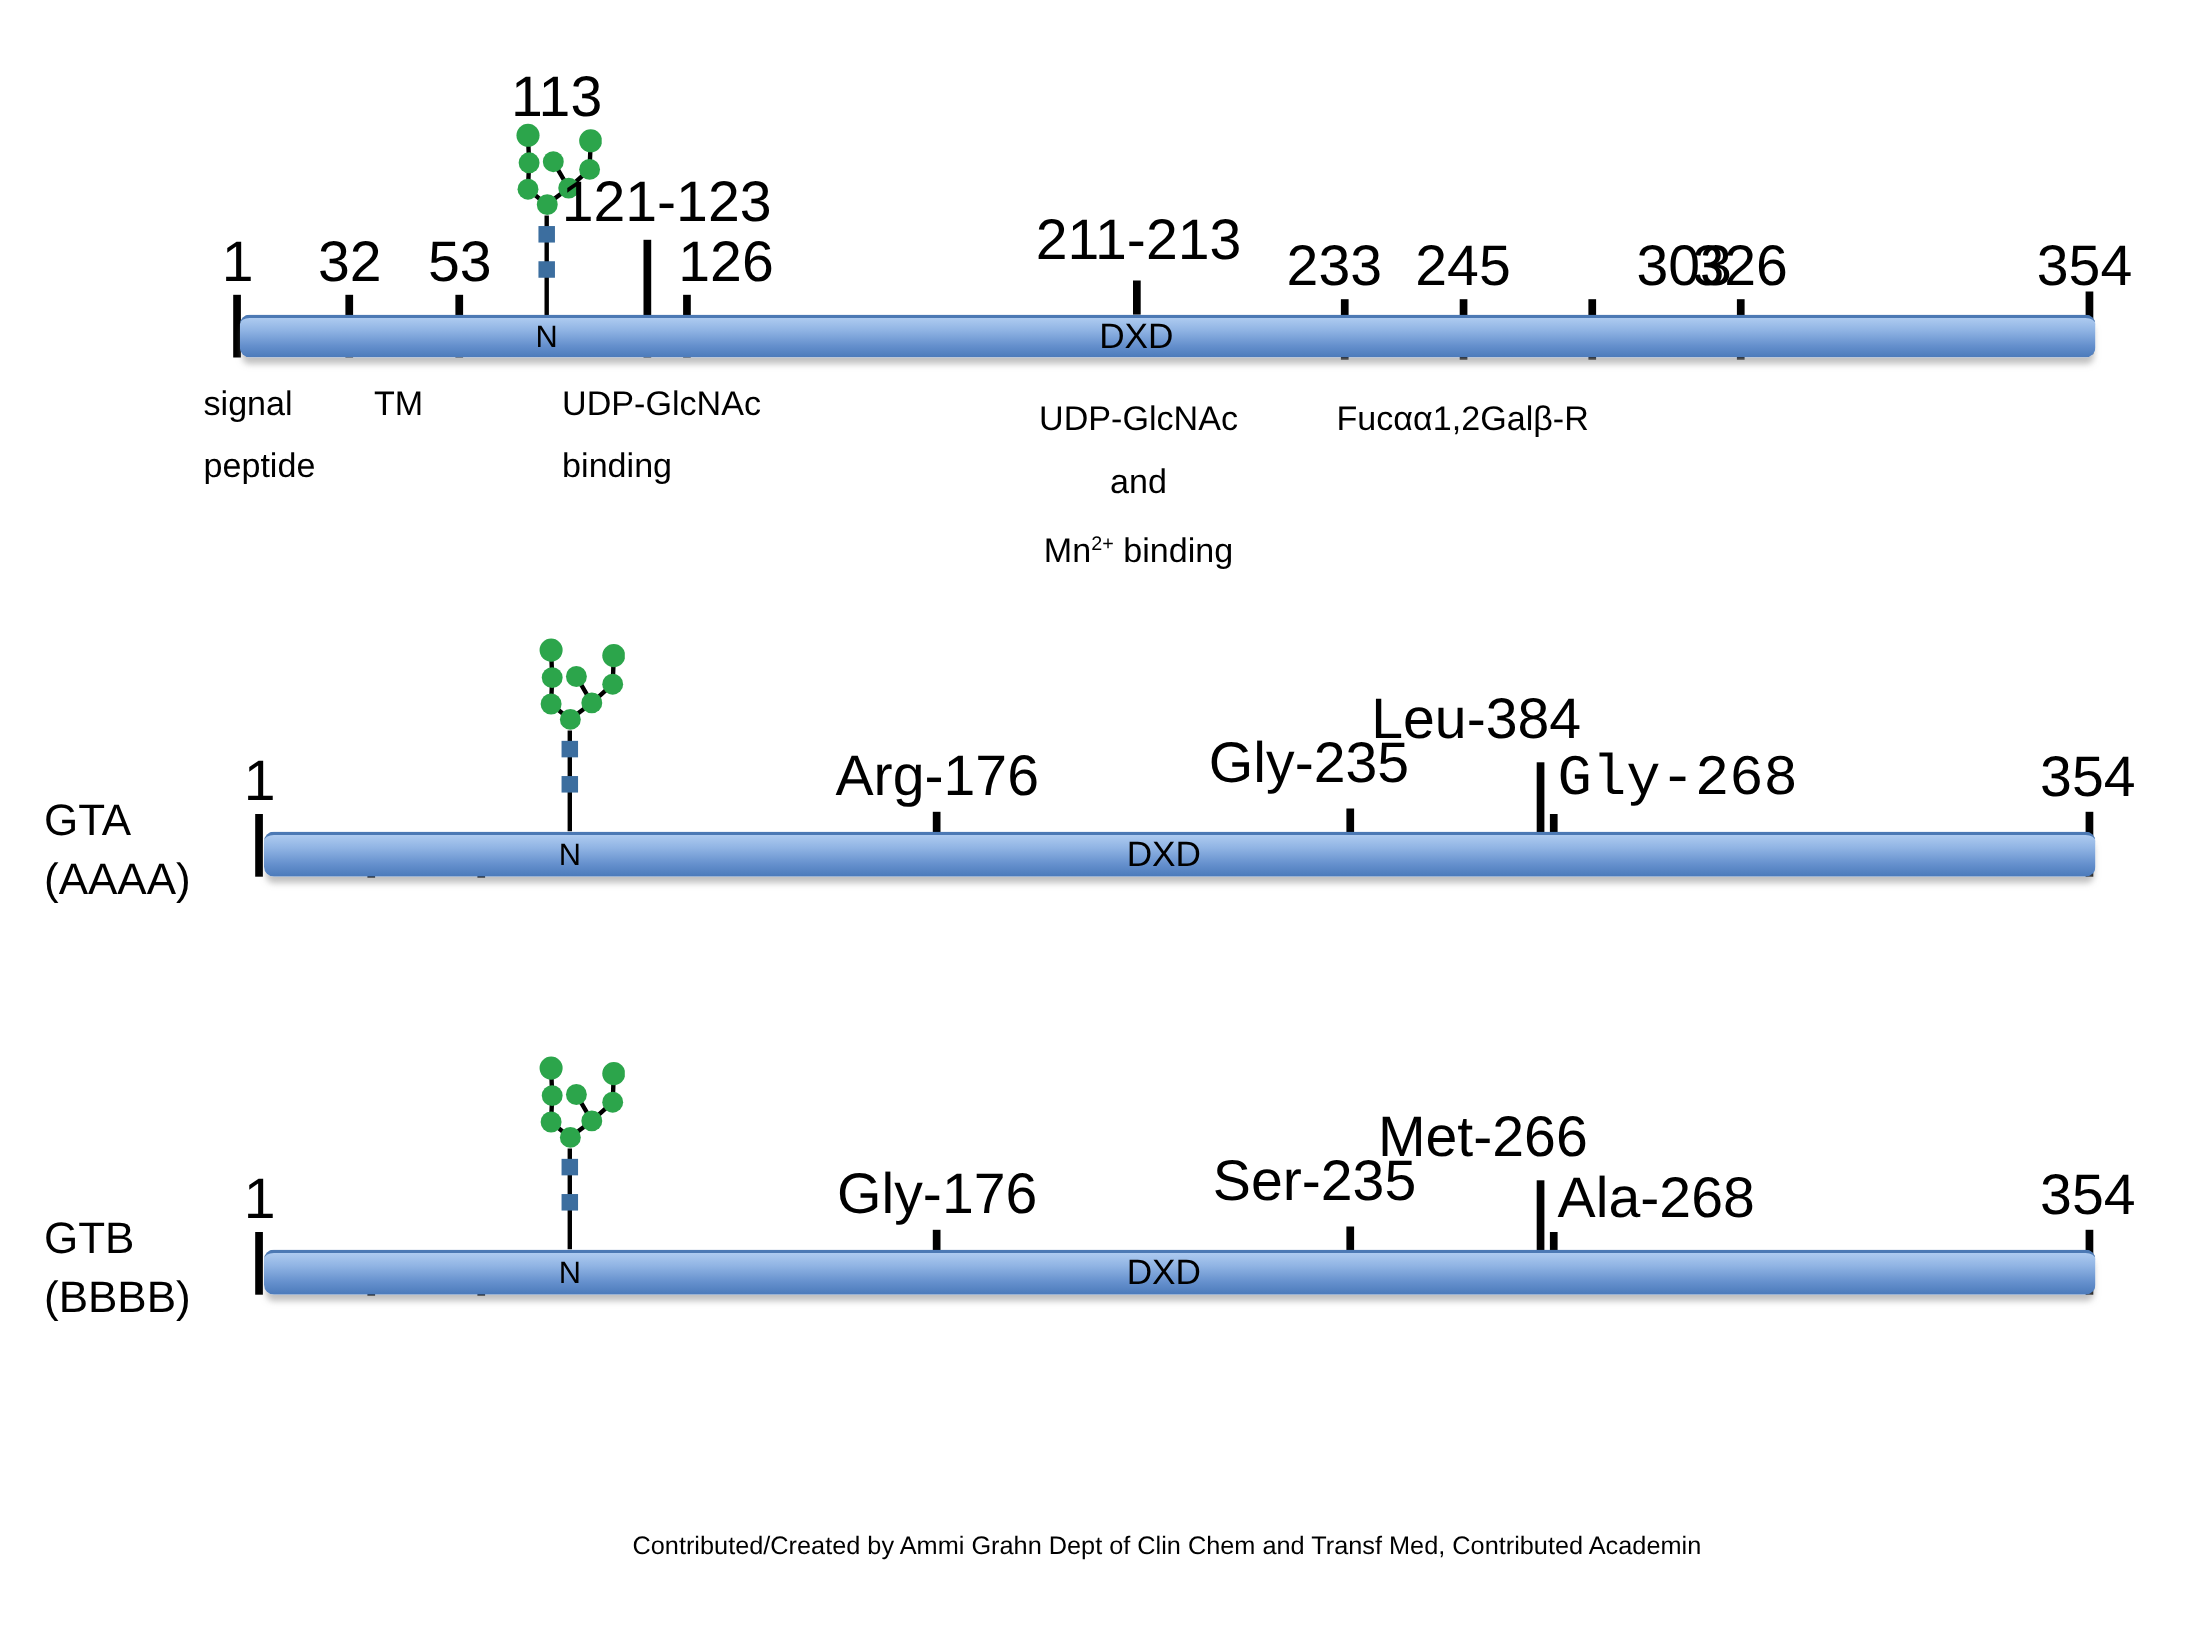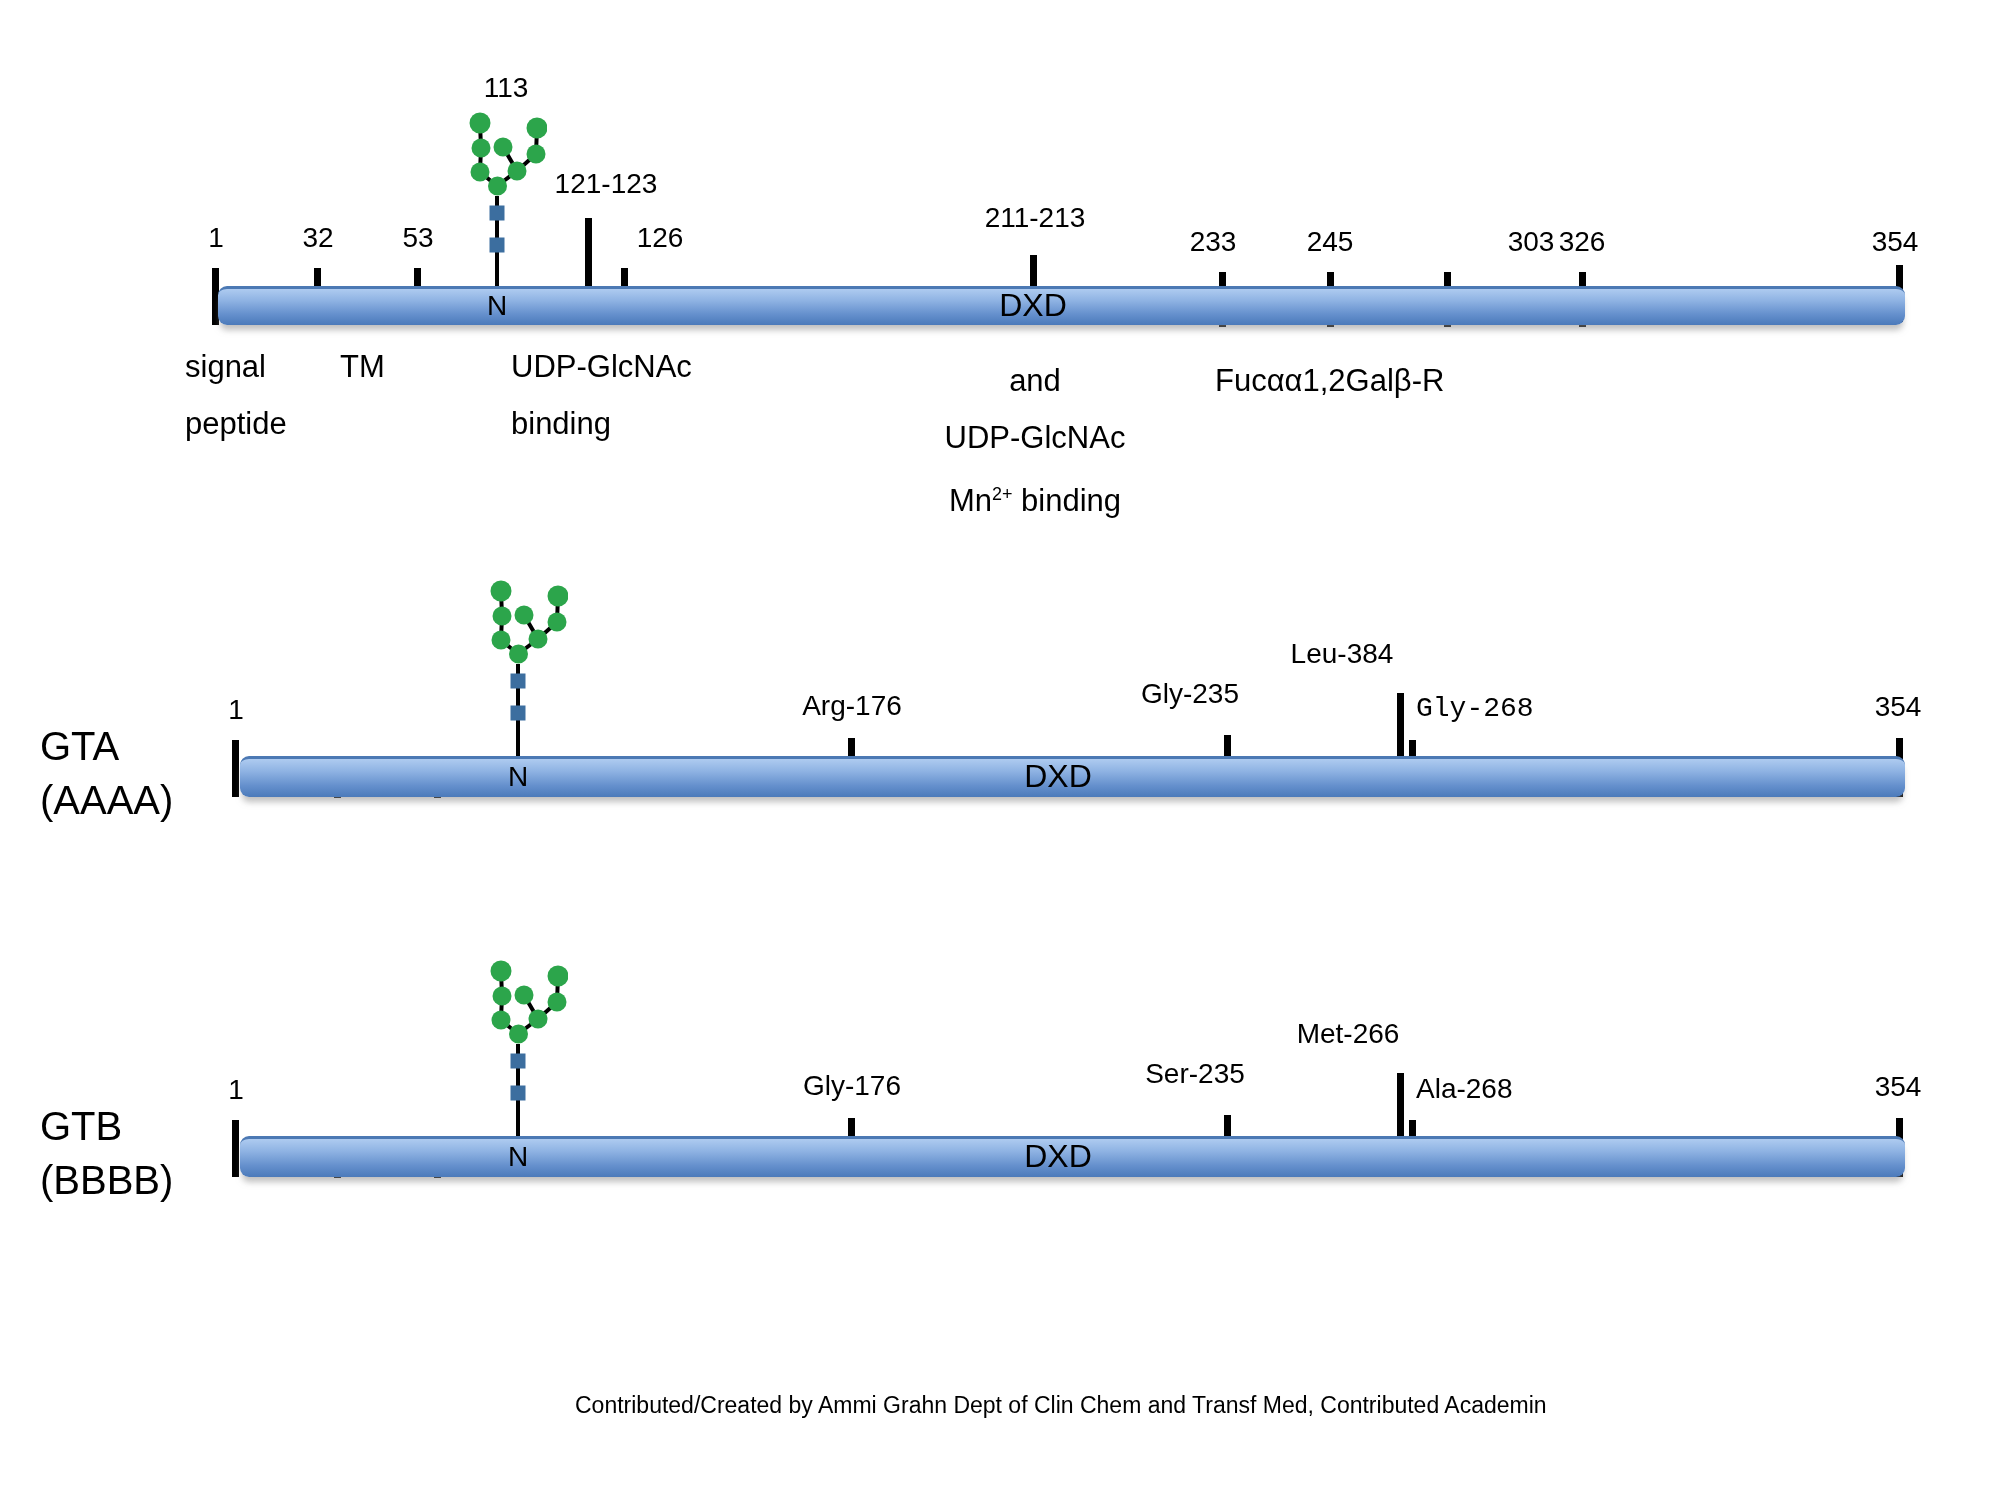--- a/index.html
+++ b/index.html
@@ -1,21 +1,21 @@
 <!DOCTYPE html>
 <html><head>
 <meta charset="utf-8">
 <style>
   html,body{margin:0;padding:0;background:#ffffff;}
   #canvas{
     position:relative;width:2000px;height:1500px;background:#ffffff;overflow:hidden;
     font-family:"Liberation Sans", sans-serif;color:#000;
   }
   .poslabel{
-    position:absolute;font-size:28px;line-height:44px;white-space:nowrap;
+    position:absolute;font-size:52px;line-height:44px;white-space:nowrap;
     transform:translateX(-50%);
   }
   .poslabel.leftalign{transform:none;}
   .tick{position:absolute;width:7px;background:#000;}
   .bar{
     position:absolute;height:39px;border-radius:9px;
     border-top:3px solid #4C79B4;box-sizing:border-box;
     background:linear-gradient(to bottom,#AECBF0 0%,#8FB3E3 32%,#6590CD 70%,#4B7ABA 100%);
     box-shadow:0 7px 6px -2px rgba(140,140,140,0.55);
   }
@@ -87,22 +87,22 @@
 
   <div class="bar" style="left:218px;top:286px;width:1687px;"></div>
   <div class="bar-inner-label n-label" style="left:497px;top:286px;line-height:39px;">N</div>
   <div class="bar-inner-label dxd-label" style="left:1033px;top:286px;line-height:39px;">DXD</div>
 
   <div class="region" style="left:185px;top:338px;width:165px;">signal peptide</div>
   <div class="region" style="left:340px;top:338px;">TM</div>
   <div class="region" style="left:511px;top:338px;width:225px;">UDP-GlcNAc binding</div>
 
   <div class="region centered" style="left:1035px;top:352px;width:300px;">
+    <div>UDP-GlcNAc</div>
     <div>and</div>
-    <div>UDP-GlcNAc</div>
     <div><span>Mn</span><sup>2+</sup><span> binding</span></div>
   </div>
 
   <div class="region" style="left:1215px;top:352px;">
     <div>Fucαα1,2Galβ-R</div>
   </div>
 
   <div class="rowname" style="left:40px;top:722px;">GTA</div>
   <div class="rowname" style="left:40px;top:776px;">(AAAA)</div>
 

